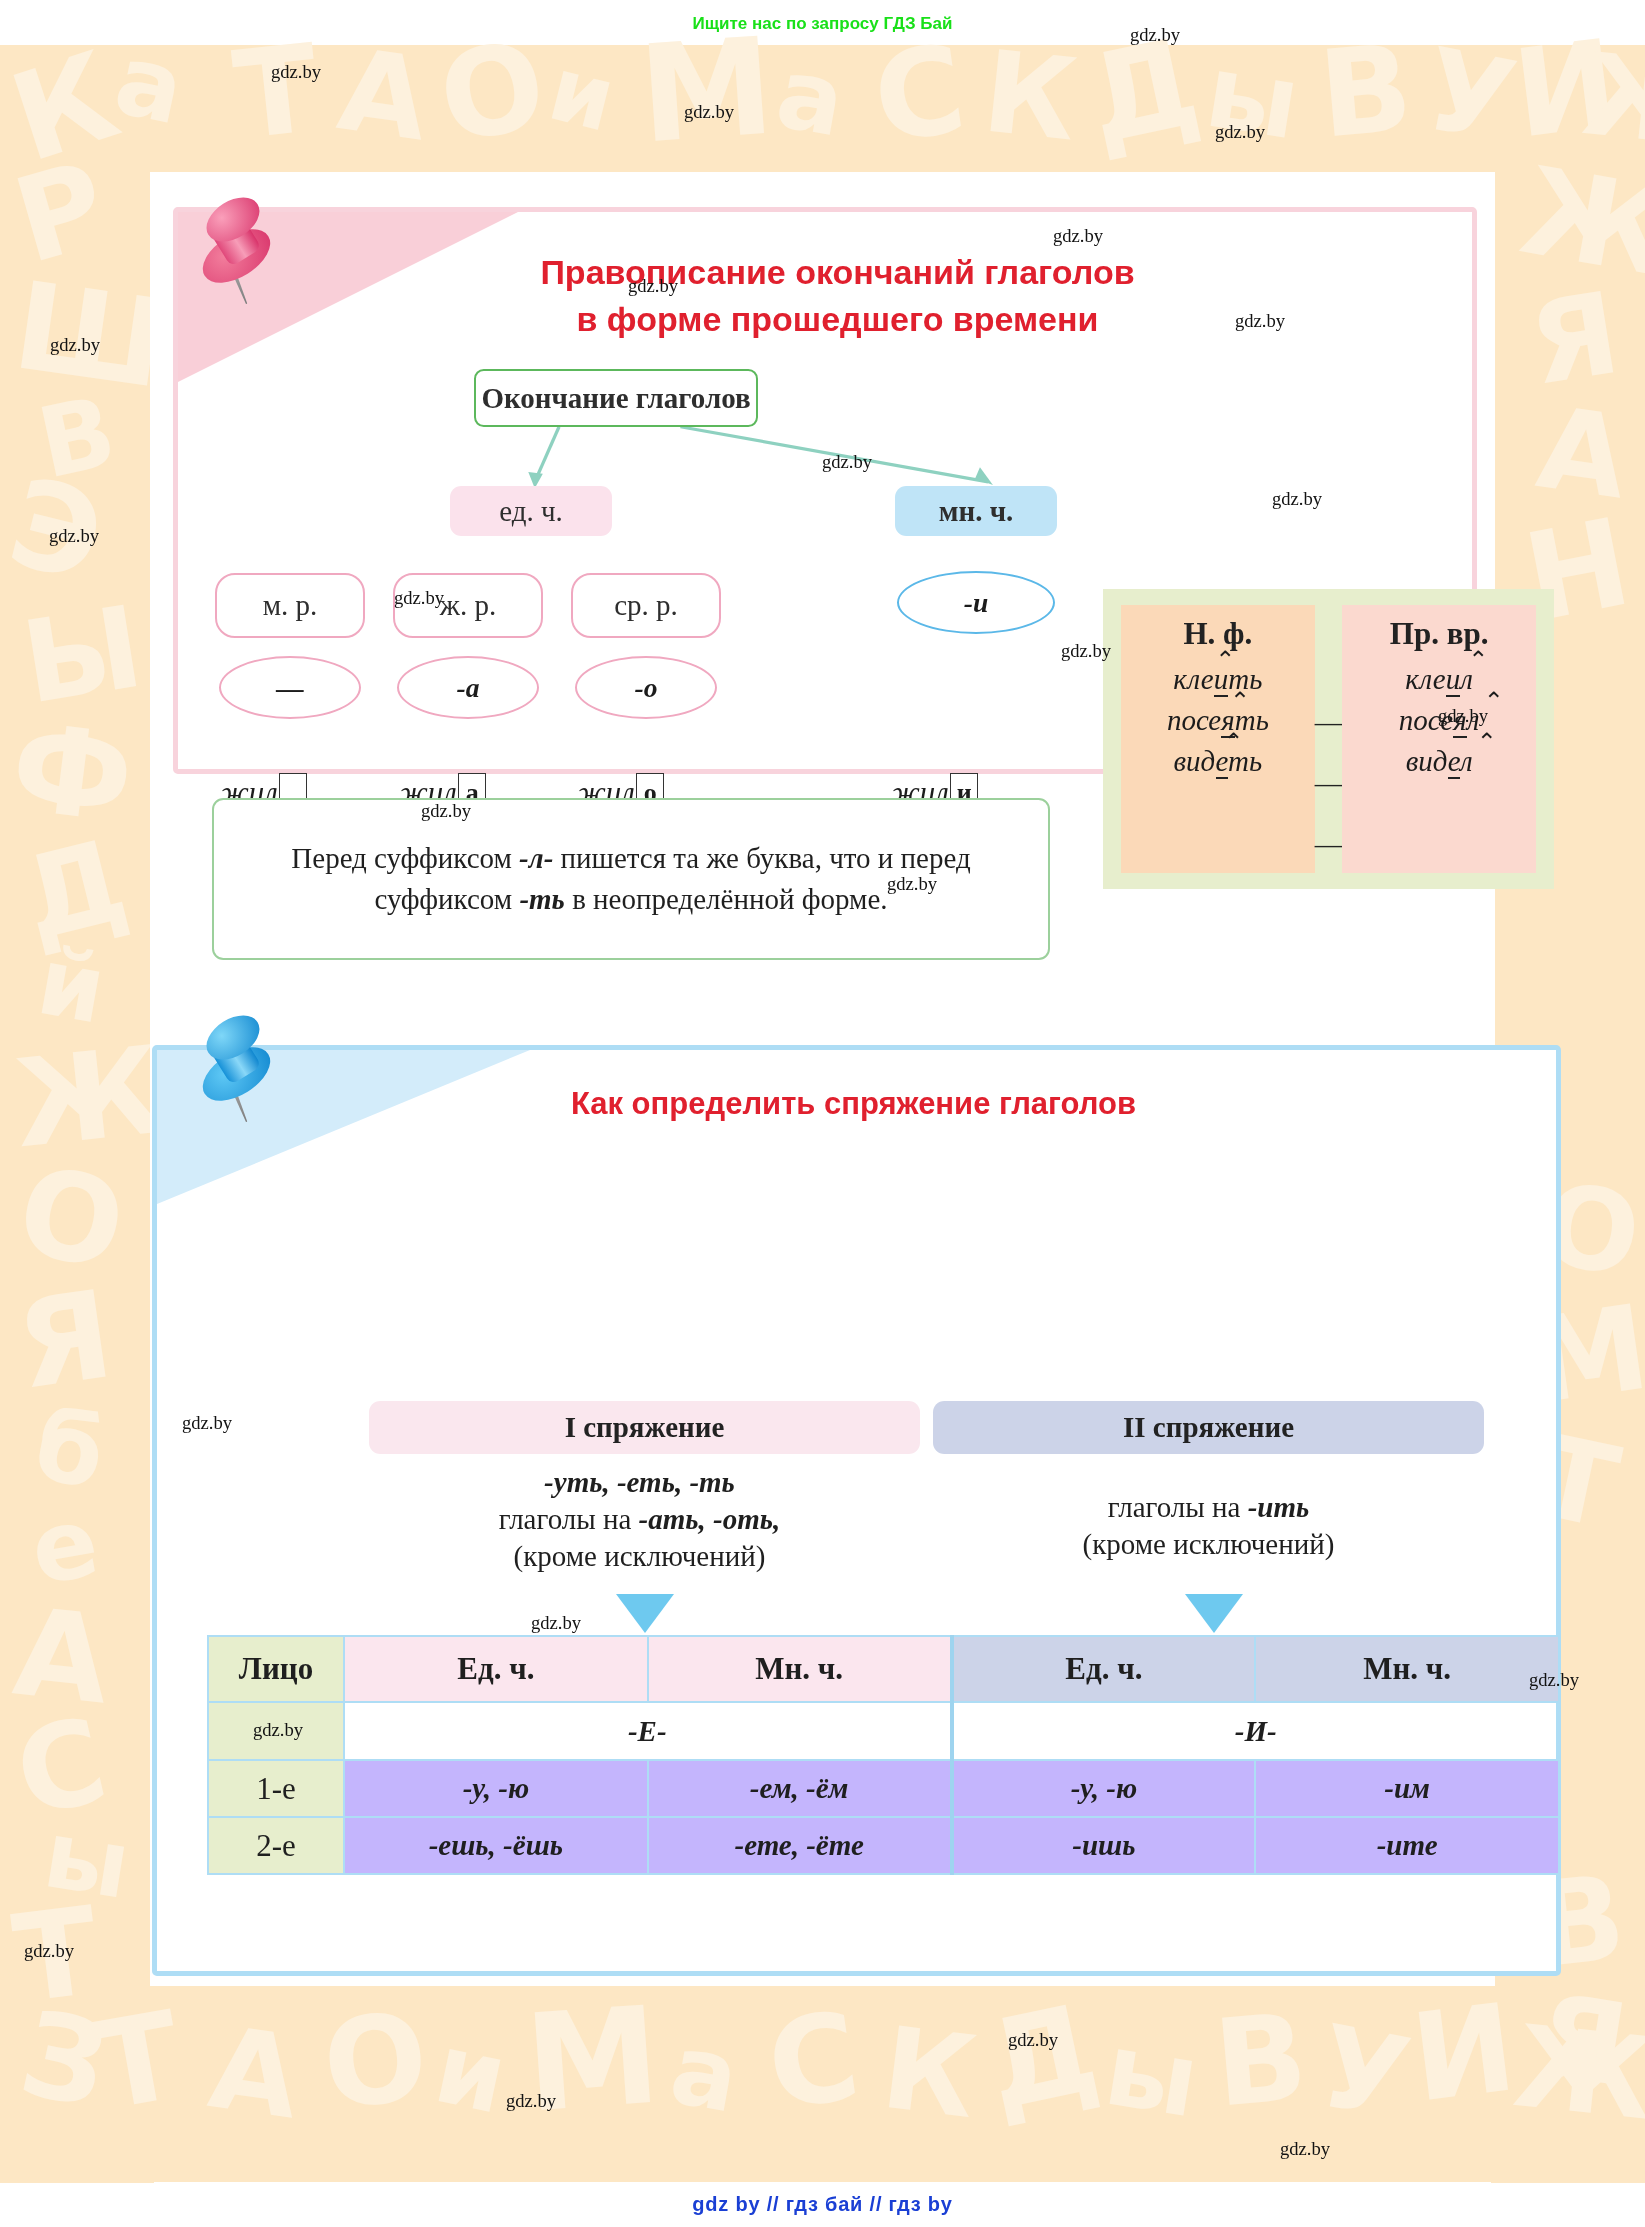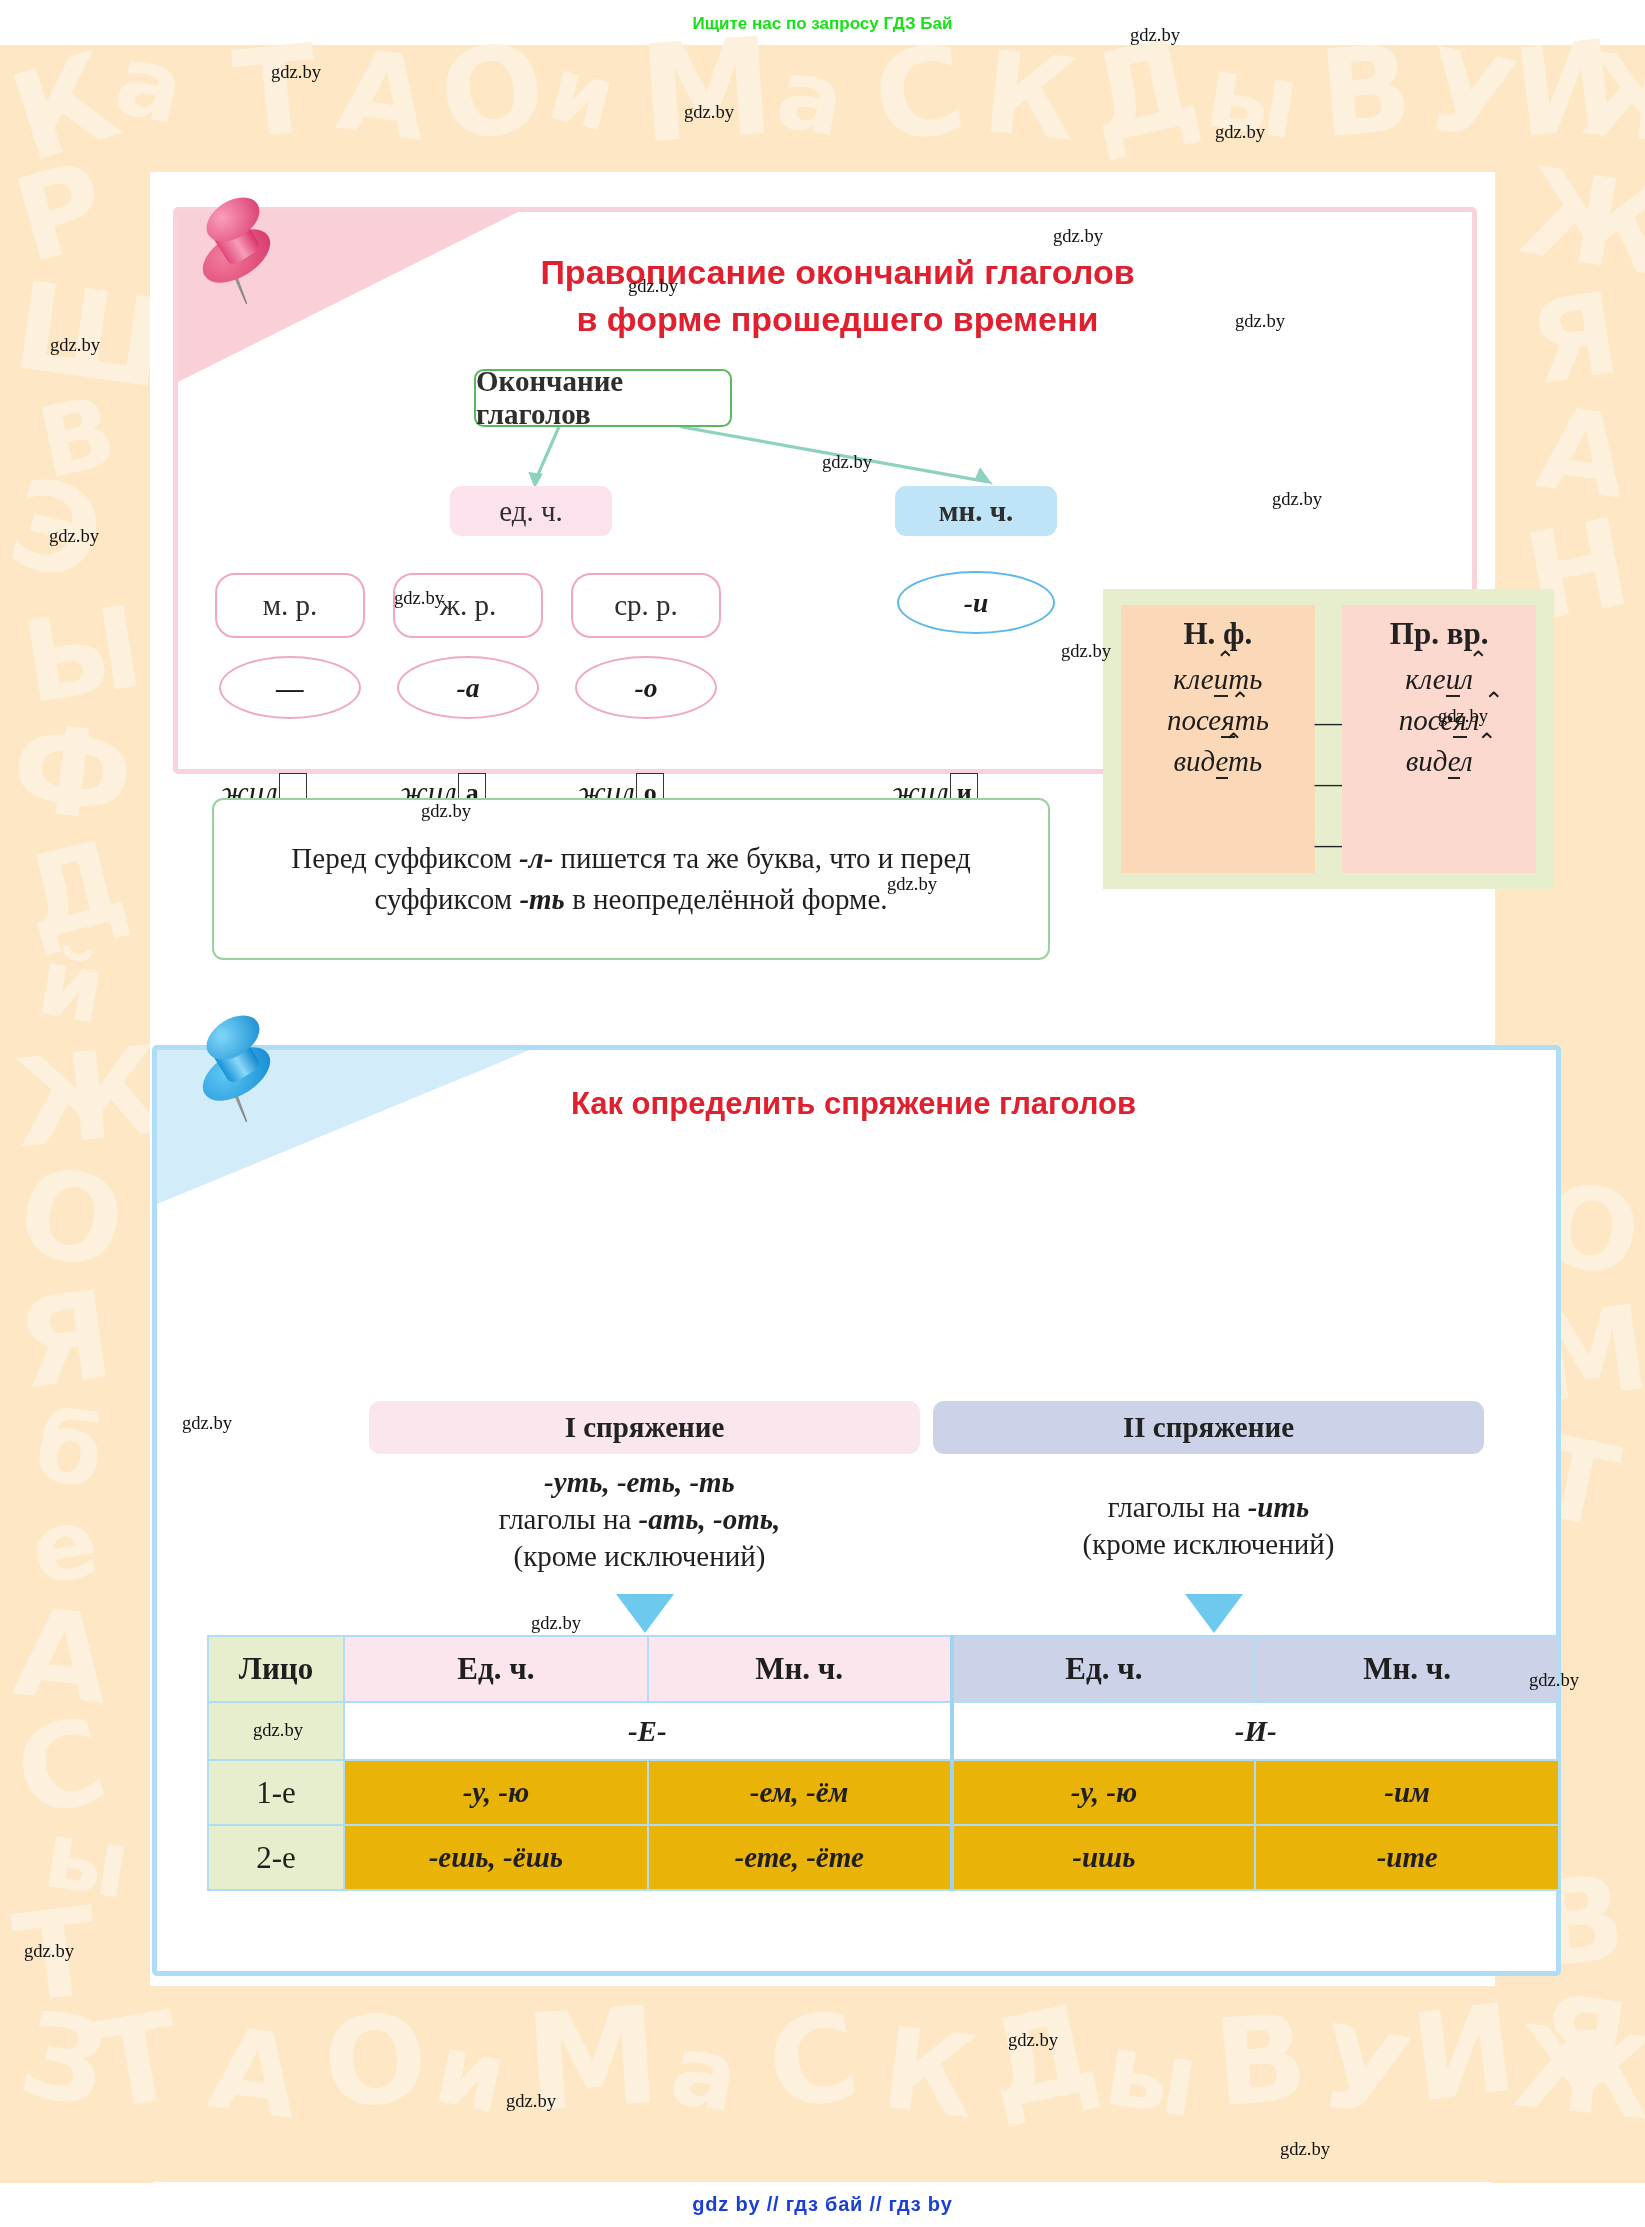--- a/index.html
+++ b/index.html
@@ -102,21 +102,21 @@
   .pin-needle {
     position: absolute; width: 5.7px; height: 58px;
     background: linear-gradient(to bottom,#b8b8b8,#7d7d7d);
     transform: rotate(-22deg);
     clip-path: polygon(0 0, 100% 0, 62% 100%, 38% 100%);
   }
 
   
   #box-okonchanie {
     position: absolute; left: 474px; top: 369px;
-    width: 258px; height: 58px;
+    width: 284px; height: 58px;
     border: 2.4px solid #5cb85c; border-radius: 9.7px;
     background: #ffffff;
     display: flex; align-items: center; justify-content: center;
     font-size: 29px; font-weight: bold; color: #2e2e2e;
     z-index: 12;
   }
 
   svg.connector { position: absolute; z-index: 8; overflow: visible; }
 
   .lbl-chip {
@@ -292,22 +292,22 @@
   .th-person { background: #e7eecd; width: 136px; }
   .th-p1 { background: #fbe6ee; }
   .th-p2 { background: #ccd3e8; }
   .td-person {
     background: #e7eecd; font-size: 31px; height: 55px;
   }
   .td-vowel { height: 58px; font-size: 29px; font-weight: bold; font-style: italic; }
   #vowel-e { color: #e0287f; }
   #vowel-i { color: #7b6fc4; }
   .td-end {
-    height: 65px; font-size: 29px; font-weight: bold; font-style: italic;
-    background: #eab308;
+    height: 57px; font-size: 29px; font-weight: bold; font-style: italic;
+    background: #c4b5fd;
   }
   .sep-thick { border-left: 4px solid #9ed4ef !important; }
 </style>
 </head>
 <body>
 
 <div id="bg-wrap">
   <div class="bg-band" id="bg-band-top"></div>
   <div class="bg-band" id="bg-band-left"></div>
   <div class="bg-band" id="bg-band-right"></div>

